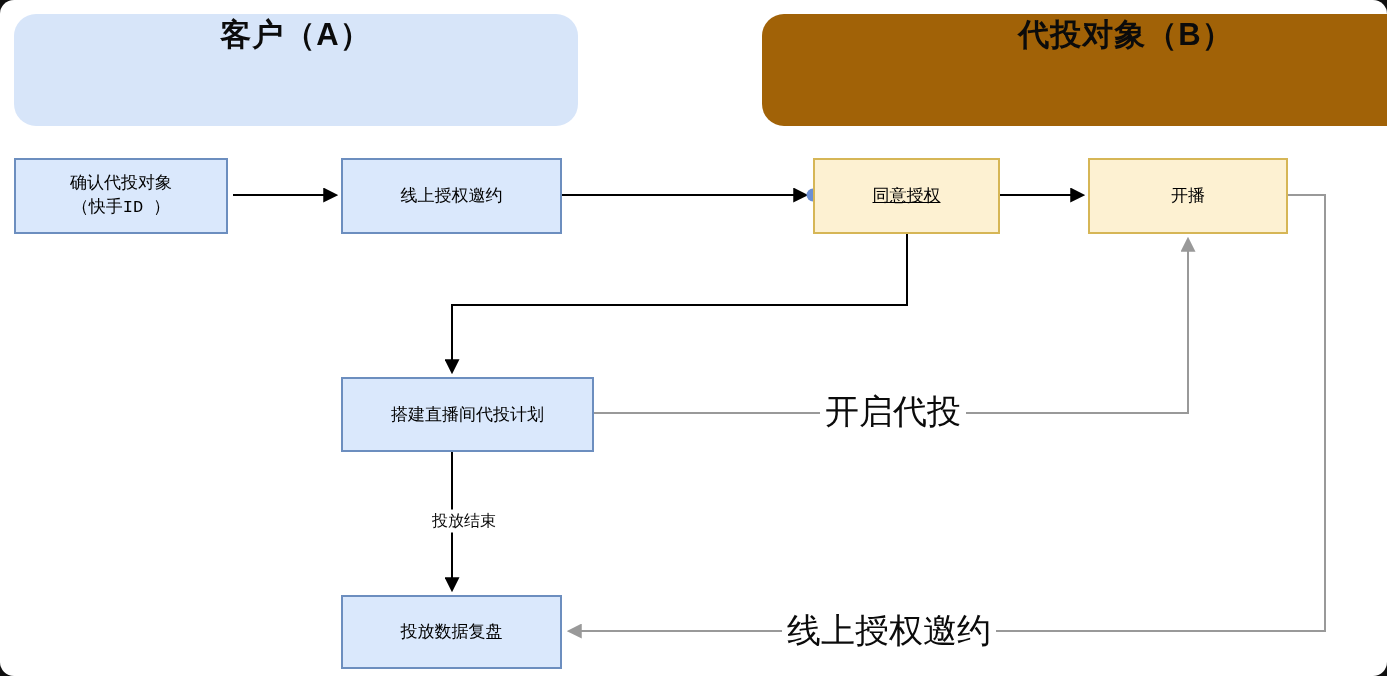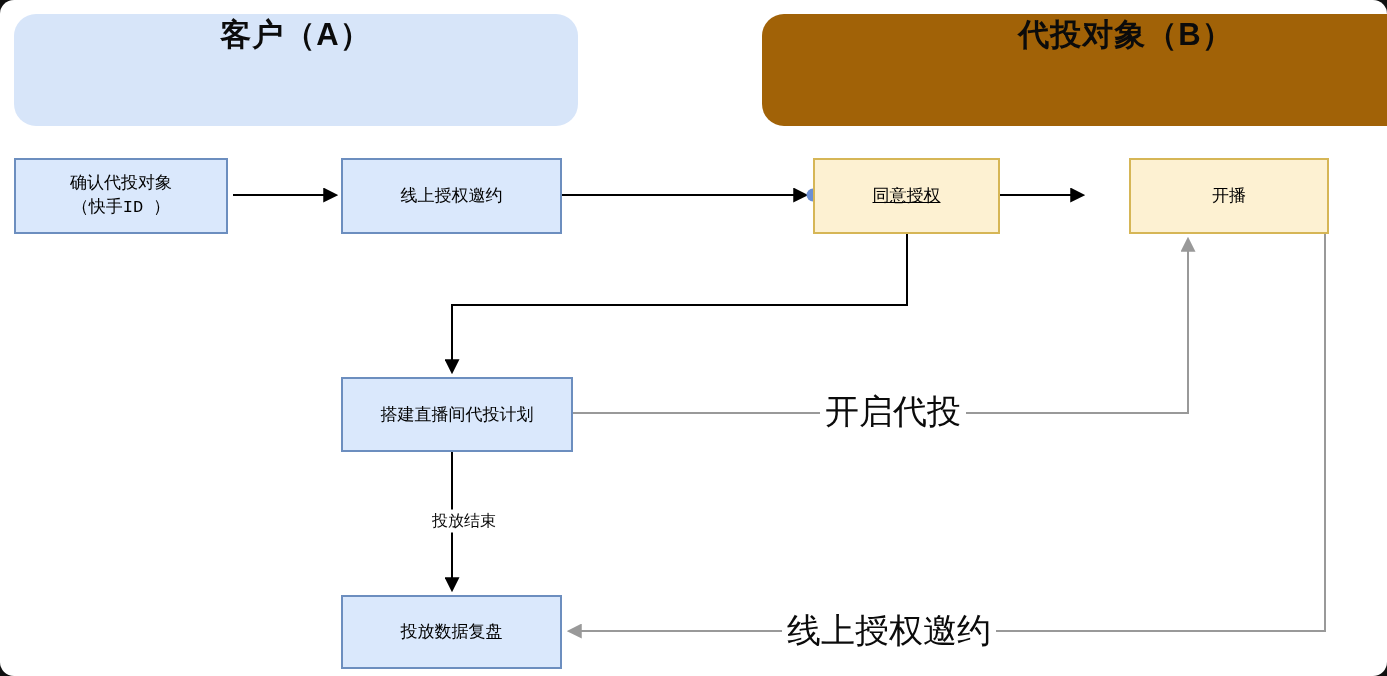--- a/index.html
+++ b/index.html
@@ -35,22 +35,22 @@
     text-align:center; line-height:1.4;
     box-sizing:border-box;
     z-index:2;
   }
   .node.blue{ background:#dae8fc; border:2px solid #6c8ebf; }
   .node.yellow{ background:#fdf1d2; border:2px solid #d6b656; }
 
   .node-confirm{ left:14px;  top:158px; width:214px; height:76px;font-family:Liberation Mono, monospace; }
   .node-invite { left:341px; top:158px; width:221px; height:76px; }
   .node-agree  { left:813px; top:158px; width:187px; height:76px;text-decoration:underline; }
-  .node-live   { left:1088px;top:158px; width:200px; height:76px;margin-left:41px; }
-  .node-plan   { left:341px; top:377px; width:232px; height:75px; }
+  .node-live   { left:1088px;top:158px; width:200px; height:76px; }
+  .node-plan   { left:341px; top:377px; width:253px; height:75px; }
   .node-review { left:341px; top:595px; width:221px; height:74px; }
 
   
   .connectors{
     position:absolute; left:0; top:0; width:1387px; height:676px;
     z-index:1;
   }
 
   
   .edge-label{

